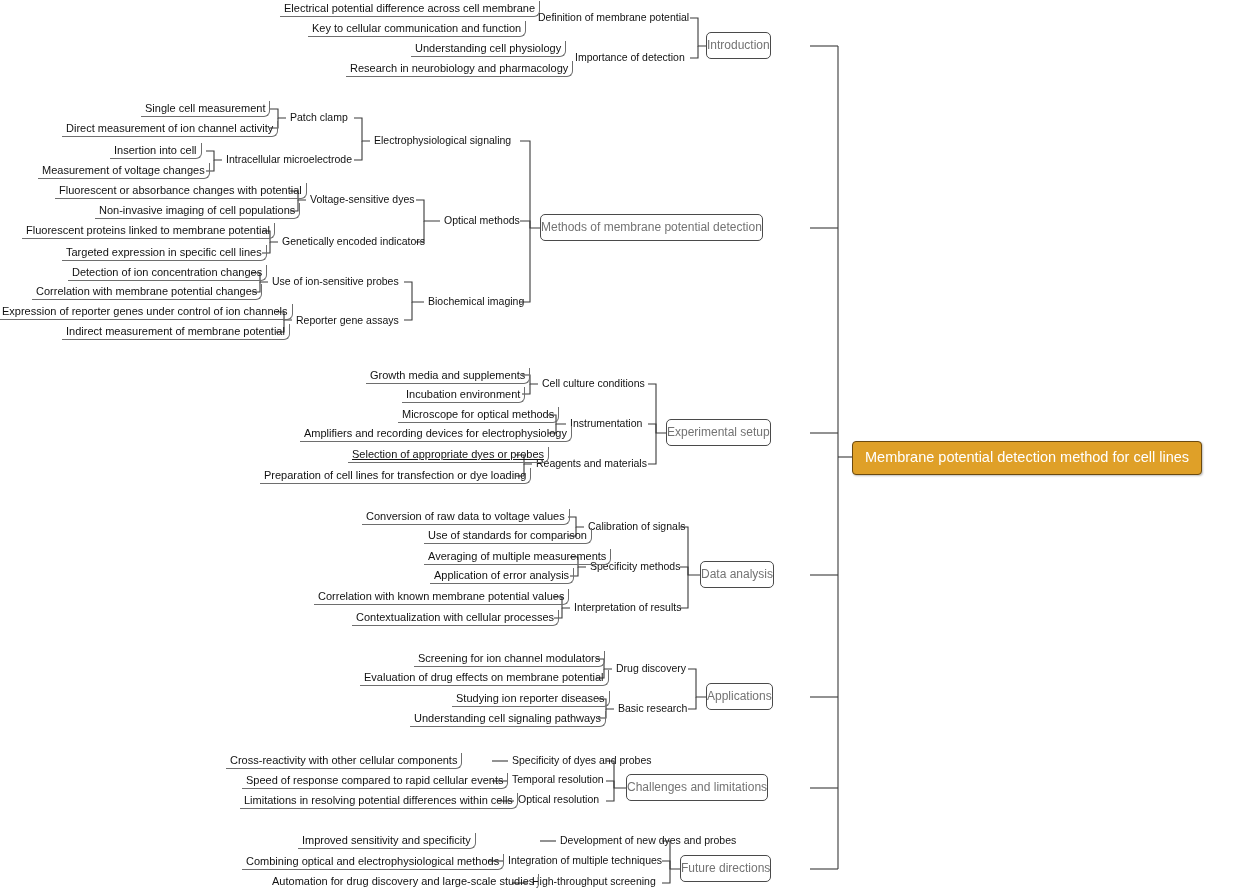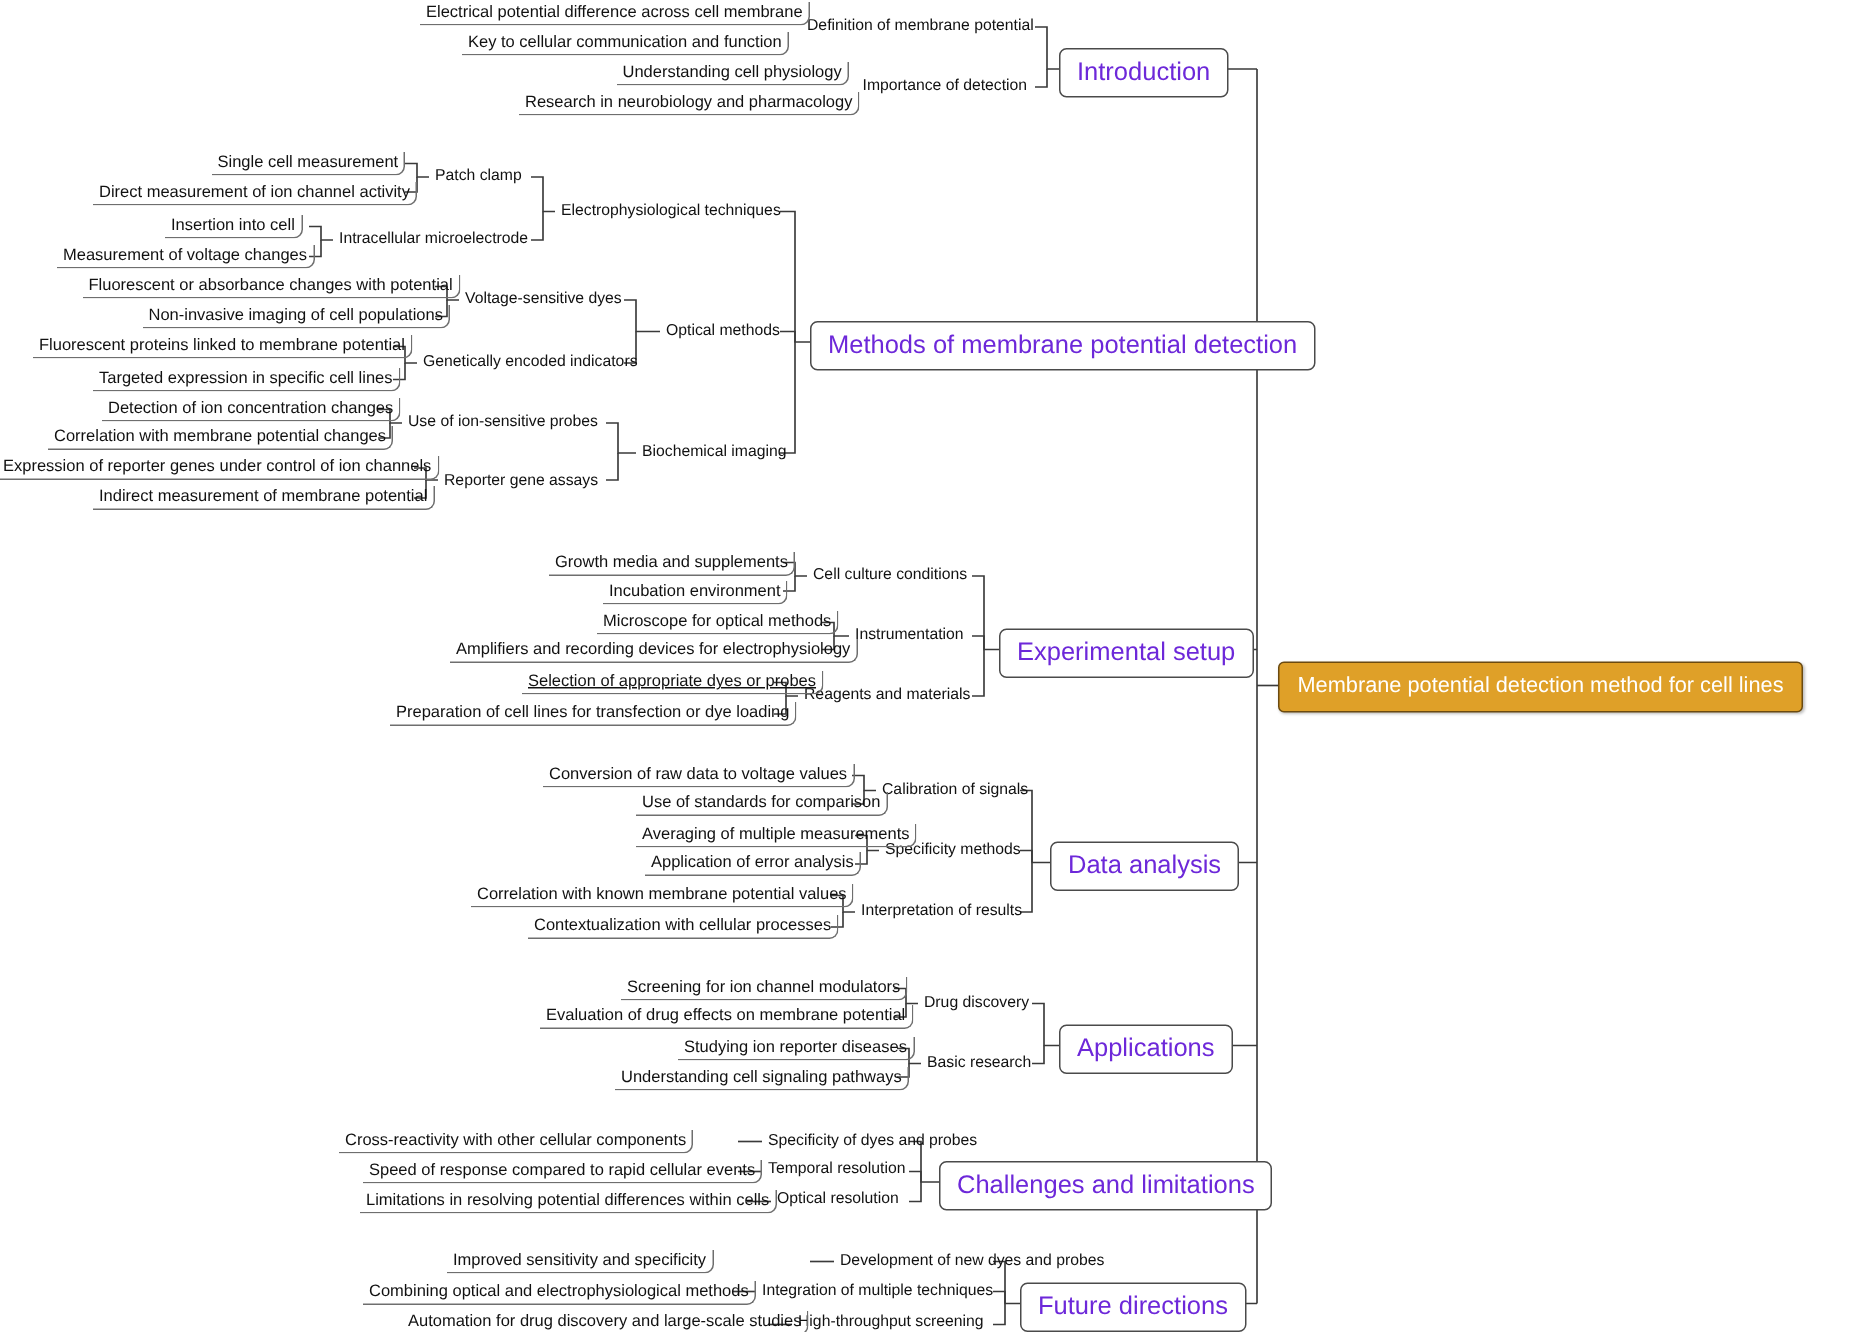--- a/index.html
+++ b/index.html
@@ -40,23 +40,23 @@
     color: #ffffff;
     font-size: 14.5px;
     padding: 8px 12px;
     box-shadow: 1px 1px 2px rgba(0,0,0,0.25);
   }
   
   .lvl1 {
     background: #ffffff;
     border: 1px solid #4a4a4a;
     border-radius: 5px;
-    color: #6d28d9;
-    font-size: 17px;
-    padding: 6px 11px;
+    color: #737373;
+    font-size: 12px;
+    padding: 6px 0;
   }
   
   .lvl2 {
     color: #111111;
     font-size: 10.5px;
     background: transparent;
     padding: 1px 2px;
   }
   
   .lvl3 {
@@ -206,21 +206,21 @@
     <span>Key to cellular communication and function</span>
   </div>
   <div class="node lvl3 box-right" style="left:411px; top:41px;">
     <span>Understanding cell physiology</span>
   </div>
   <div class="node lvl3 box-right" style="left:346px; top:61px;">
     <span>Research in neurobiology and pharmacology</span>
   </div>
 
   <div class="node lvl2" style="left:372px; top:134px;">
-    <span>Electrophysiological techniques</span>
+    <span>Electrophysiological signaling</span>
   </div>
   <div class="node lvl2" style="left:442px; top:214px;">
     <span>Optical methods</span>
   </div>
   <div class="node lvl2" style="left:426px; top:295px;">
     <span>Biochemical imaging</span>
   </div>
 
   <div class="node lvl2" style="left:288px; top:111px;">
     <span>Patch clamp</span>

